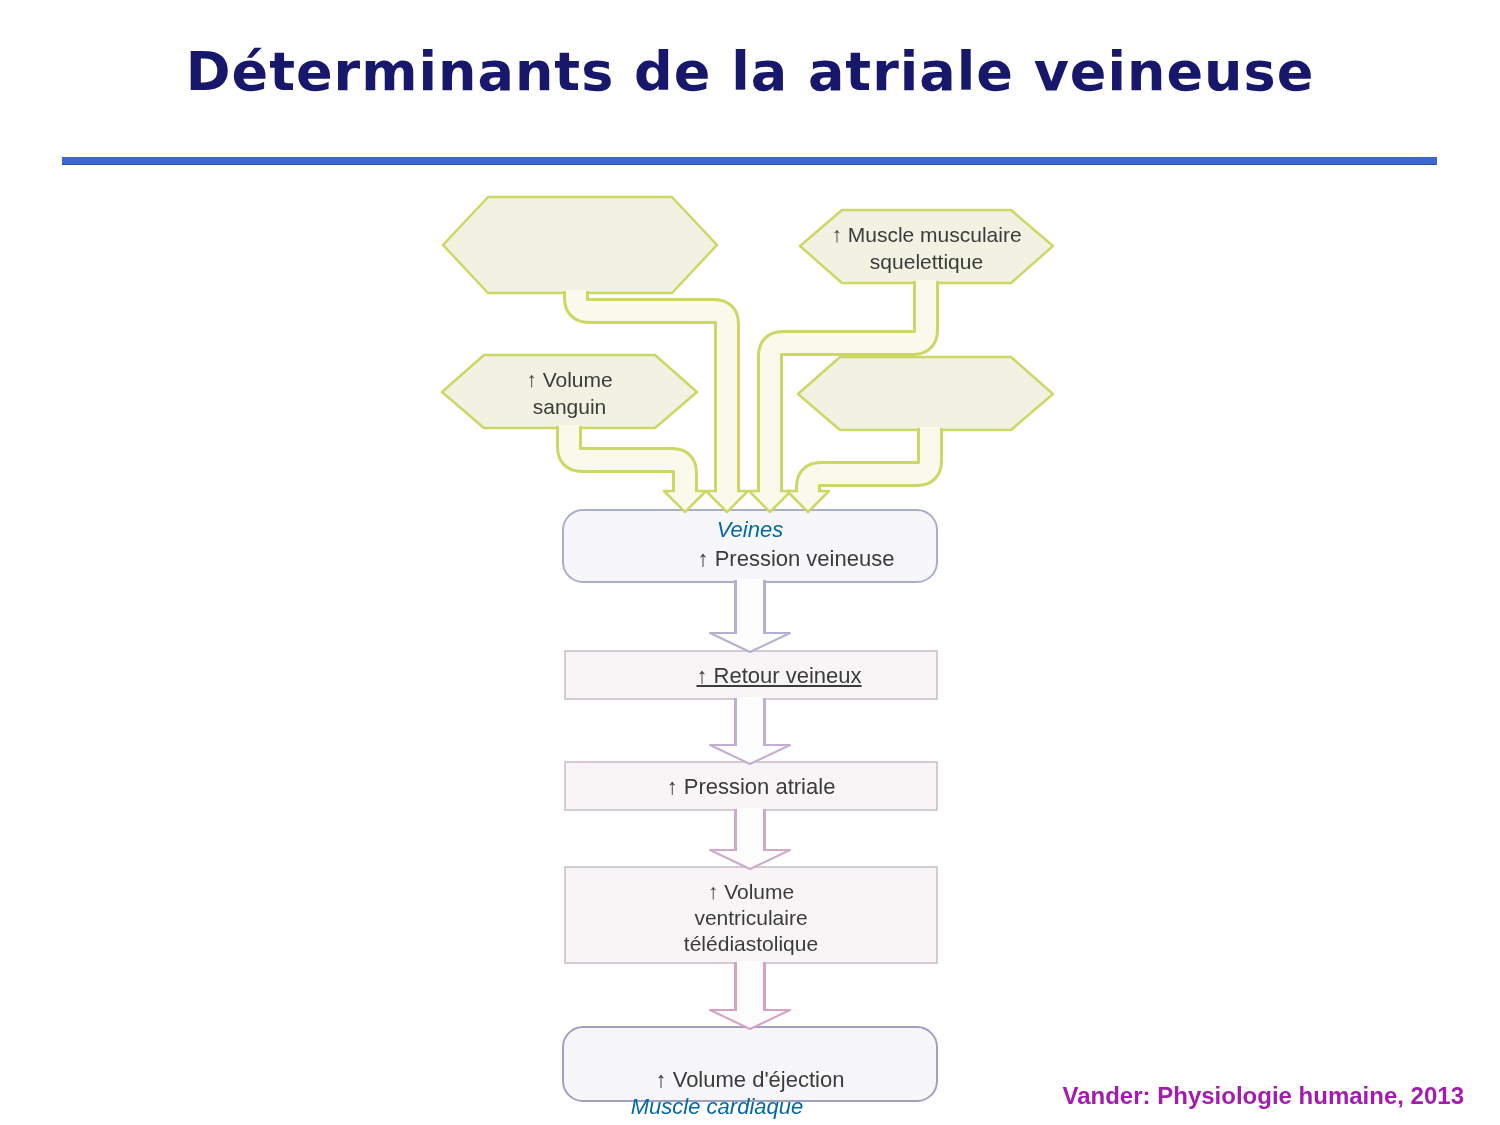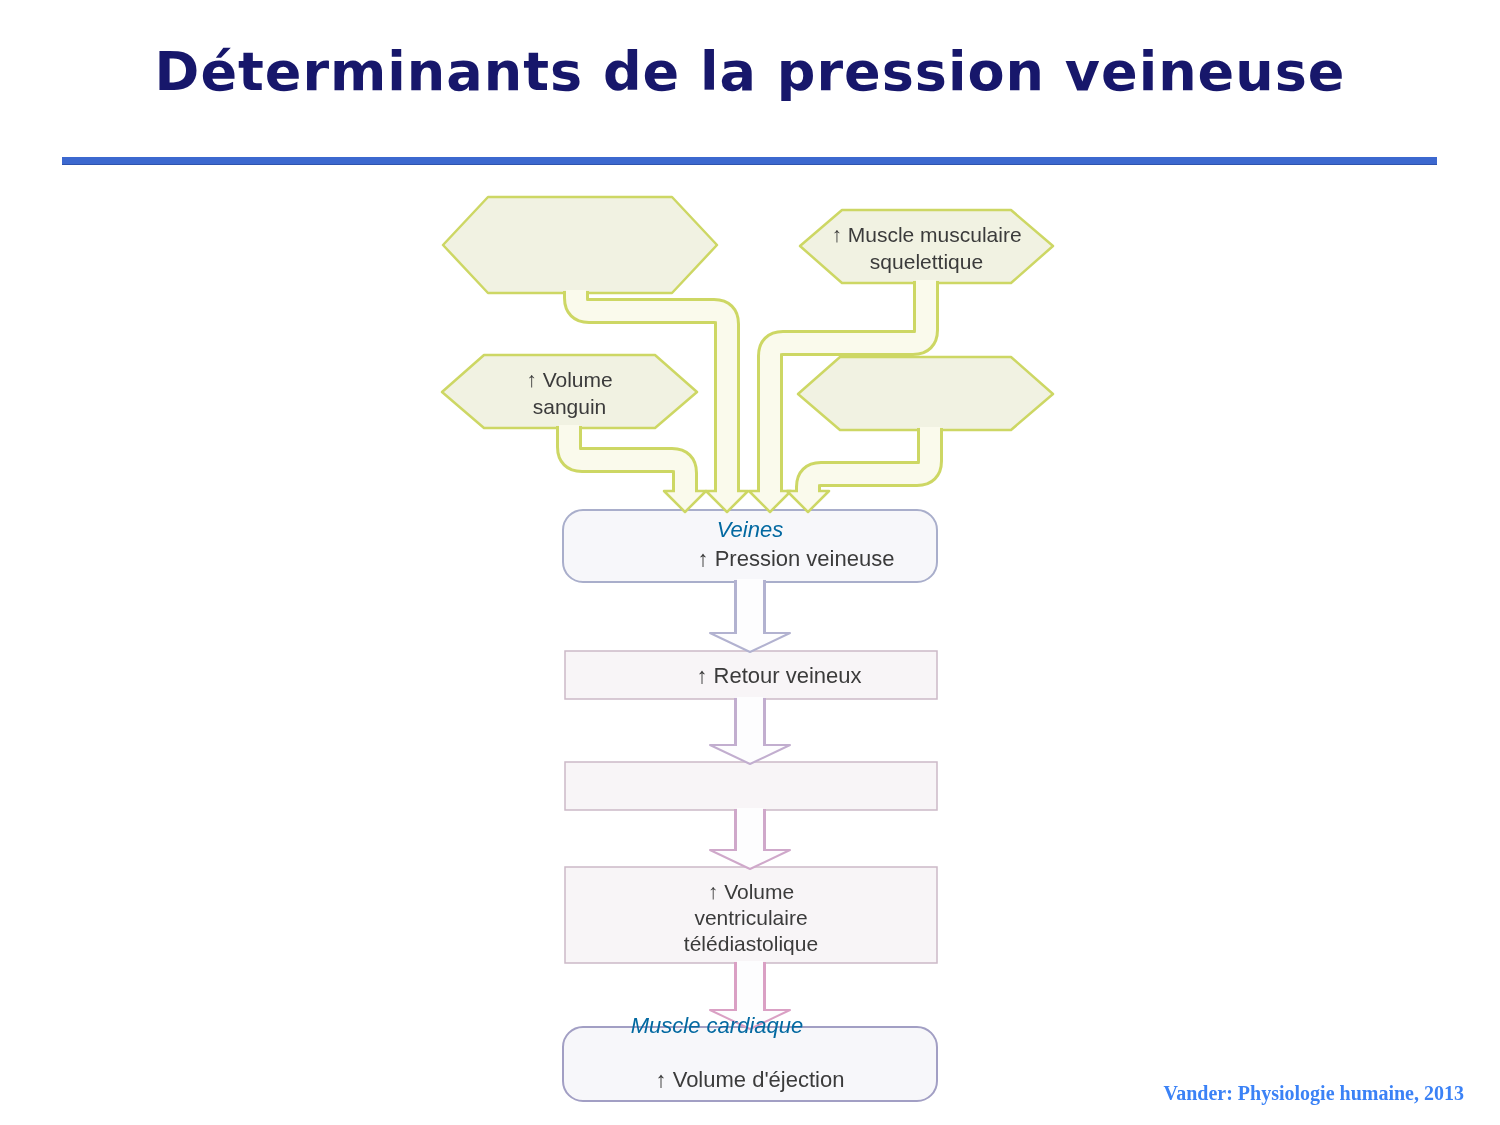--- a/index.html
+++ b/index.html
@@ -36,32 +36,32 @@
   .steplabel{font-size:22px;line-height:26px;}
   .voletext{font-size:21px;line-height:26px;}
   .organ-heading{
     font-style:italic;
     color:#0369a1;
     font-size:22px;
   }
   .organ-label{font-size:22px;}
   .citation{
     position:absolute;right:36px;top:1082px;
-    font-family:Liberation Serif, serif;
+    font-family:Liberation Sans, sans-serif;
     font-weight:bold;
-    font-size:20px;
-    color:#3b82f6;
+    font-size:24px;
+    color:#a21caf;
   }
 </style>
 </head>
 <body>
 
 <div class="slide">
 
-  <div class="title">Déterminants de la pression veineuse</div>
+  <div class="title">Déterminants de la atriale veineuse</div>
   <div class="divider"></div>
 
   <svg class="diagram-svg" width="1500" height="1125" viewBox="0 0 1500 1125">
 
     <g fill="#f1f2e2" stroke="#cdd764" stroke-width="2.5" stroke-linejoin="round">
       <polygon points="443,245 488,197 672,197 717,245 672,293 488,293"></polygon>
       <polygon points="800,246 842,210 1011,210 1053,246 1011,283 842,283"></polygon>
       <polygon points="442,392 484,355 655,355 697,392 655,428 484,428"></polygon>
       <polygon points="798,394 840,357 1011,357 1053,394 1011,430 840,430"></polygon>
     </g>
@@ -119,23 +119,24 @@
   </svg>
 
   <div class="lbl hexlabel" style="left:800px;top:221px;width:253px;">↑ Muscle musculaire
 squelettique</div>
   <div class="lbl hexlabel" style="left:442px;top:366px;width:255px;">↑ Volume
 sanguin</div>
 
   <div class="lbl organ-heading" style="left:563px;top:517px;width:374px;">Veines</div>
   <div class="lbl organ-label" style="left:563px;top:546px;width:374px;padding-left:46px;">↑ Pression veineuse</div>
 
-  <div class="lbl steplabel" style="left:565px;top:663px;width:428px;">↑ Retour veineux</div>
+  <div class="lbl steplabel" style="left:565px;top:663px;width:428px;text-decoration:underline;">↑ Retour veineux</div>
+  <div class="lbl steplabel" style="left:565px;top:774px;width:372px;">↑ Pression atriale</div>
   <div class="lbl voletext" style="left:565px;top:879px;width:372px;">↑ Volume
 ventriculaire
 télédiastolique</div>
 
-  <div class="lbl organ-heading" style="left:563px;top:1013px;width:308px;">Muscle cardiaque</div>
+  <div class="lbl organ-heading" style="left:563px;top:1094px;width:308px;">Muscle cardiaque</div>
   <div class="lbl organ-label" style="left:563px;top:1067px;width:374px;">↑ Volume d'éjection</div>
 
   <div class="citation">Vander: Physiologie humaine, 2013</div>
 
 </div>
 
 </body></html>

